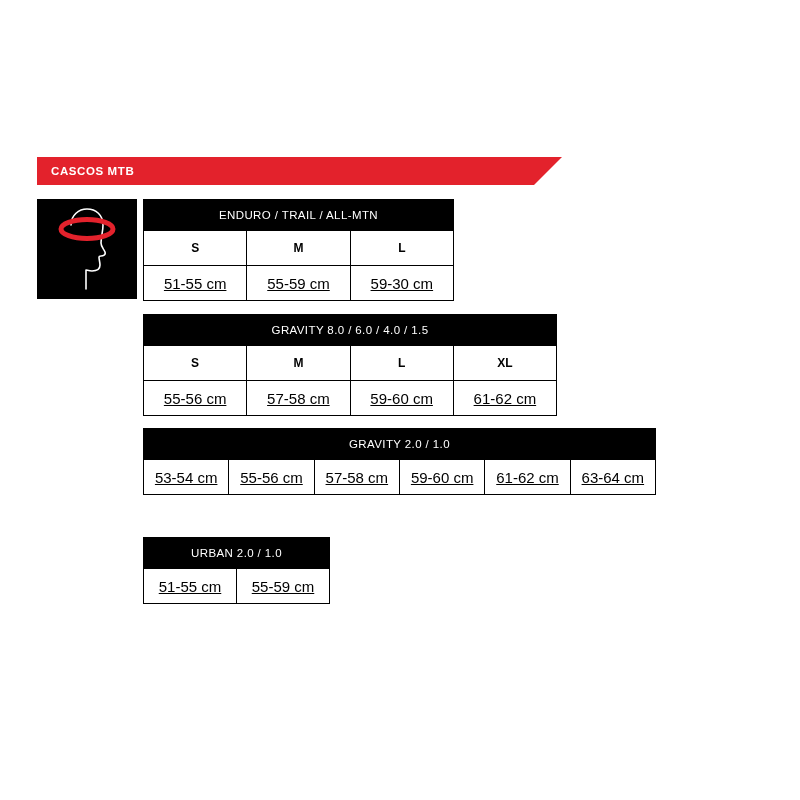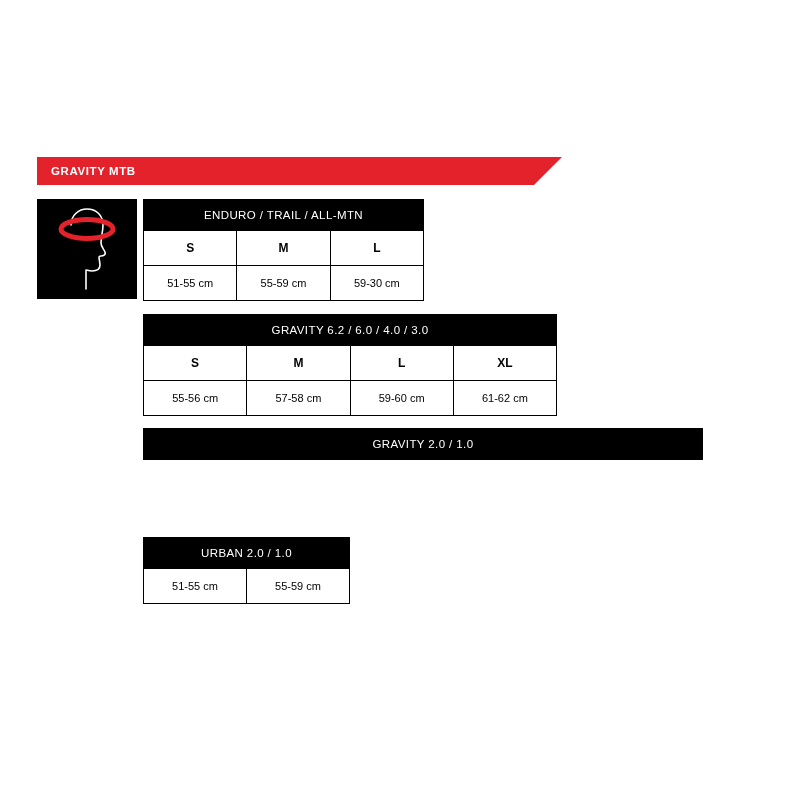--- a/index.html
+++ b/index.html
@@ -87,39 +87,40 @@
     font-size: 11.5px;
     letter-spacing: 0.4px;
     border: 1px solid #000000;
     height: 30px;
   }
   .size-table tr.head-row td {
     font-weight: bold;
     font-size: 12px;
   }
   .size-table tr.value-row td {
-    font-size: 11px;
-  }
-
-  
-  #table-enduro  { left: 143px; top: 199px; width: 281px; }
+    font-size: 15px;
+    text-decoration: underline;
+  }
+
+  
+  #table-enduro  { left: 143px; top: 199px; width: 311px; }
   #table-gravity-8 { left: 143px; top: 314px; width: 414px; }
-  #table-gravity-2 { left: 143px; top: 428px; width: 560px; }
-  #table-urban   { left: 143px; top: 537px; width: 207px; }
+  #table-gravity-2 { left: 143px; top: 428px; width: 513px; }
+  #table-urban   { left: 143px; top: 537px; width: 187px; }
 </style>
 </head>
 <body>
 
 <div class="sheet">
 
   <div class="banner">
     <svg class="banner-shape" viewBox="0 0 525 28" preserveAspectRatio="none">
       <polygon points="0,0 525,0 497,28 0,28" fill="#E3222C"></polygon>
     </svg>
-    <div class="banner-title">GRAVITY MTB</div>
+    <div class="banner-title">CASCOS MTB</div>
   </div>
 
   <div class="icon-box">
     <svg width="100" height="100" viewBox="0 0 100 100">
 
       <path d="M34 26 C34 16 42 10 50 10 C59 10 66 16 66 26 C66 33 64 38 64 44
                C64 48 67 50 68 53 C69 56 66 57 64 57 C63 57 62 57 62 58
                C62 61 63 63 63 66 C63 70 60 72 55 72 C52 72 50 71 49 71
                L49 90" fill="none" stroke="#ffffff" stroke-width="1.6" stroke-linecap="round" stroke-linejoin="round"></path>
 
@@ -152,21 +153,21 @@
 
   <table class="size-table" id="table-gravity-8">
     <colgroup>
         <col style="width:25%">
         <col style="width:25%">
         <col style="width:25%">
         <col style="width:25%">
       </colgroup>
     <tbody>
       <tr class="title-row">
-        <td colspan="4">GRAVITY 6.2 / 6.0 / 4.0 / 3.0</td>
+        <td colspan="4">GRAVITY 8.0 / 6.0 / 4.0 / 1.5</td>
       </tr>
       <tr class="head-row">
         <td>S</td>
         <td>M</td>
         <td>L</td>
         <td>XL</td>
       </tr>
       <tr class="value-row">
         <td>55-56 cm</td>
         <td>57-58 cm</td>
@@ -182,20 +183,28 @@
         <col style="width:16.67%">
         <col style="width:16.66%">
         <col style="width:16.67%">
         <col style="width:16.67%">
         <col style="width:16.66%">
       </colgroup>
     <tbody>
       <tr class="title-row">
         <td colspan="6">GRAVITY 2.0 / 1.0</td>
       </tr>
+      <tr class="value-row">
+        <td>53-54 cm</td>
+        <td>55-56 cm</td>
+        <td>57-58 cm</td>
+        <td>59-60 cm</td>
+        <td>61-62 cm</td>
+        <td>63-64 cm</td>
+      </tr>
     </tbody>
   </table>
 
   <table class="size-table" id="table-urban">
     <colgroup>
         <col style="width:50%">
         <col style="width:50%">
       </colgroup>
     <tbody>
       <tr class="title-row">

